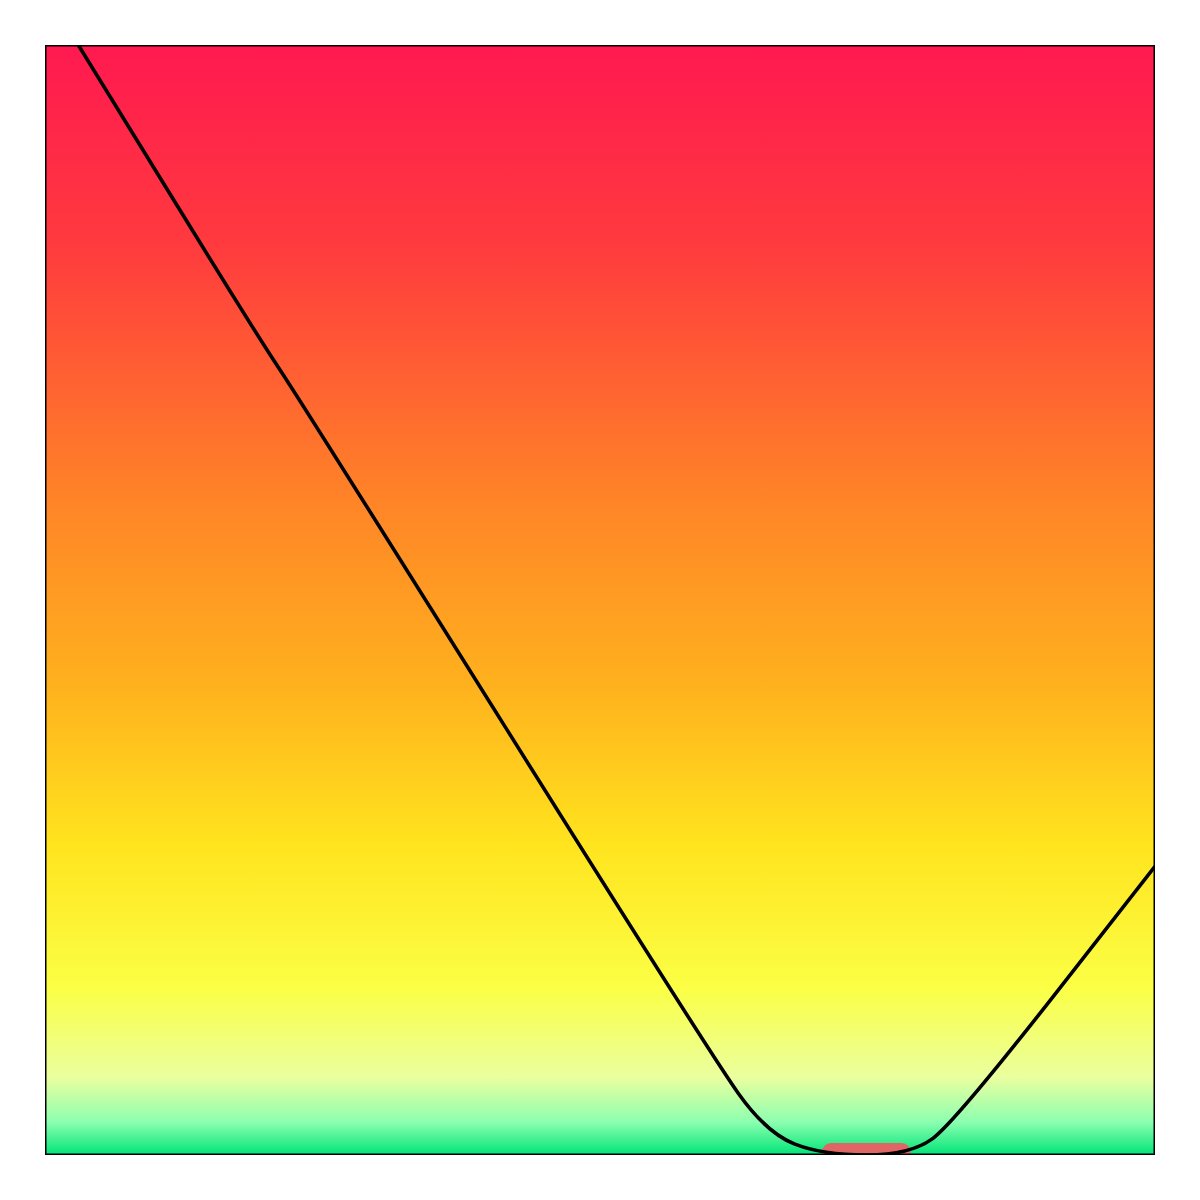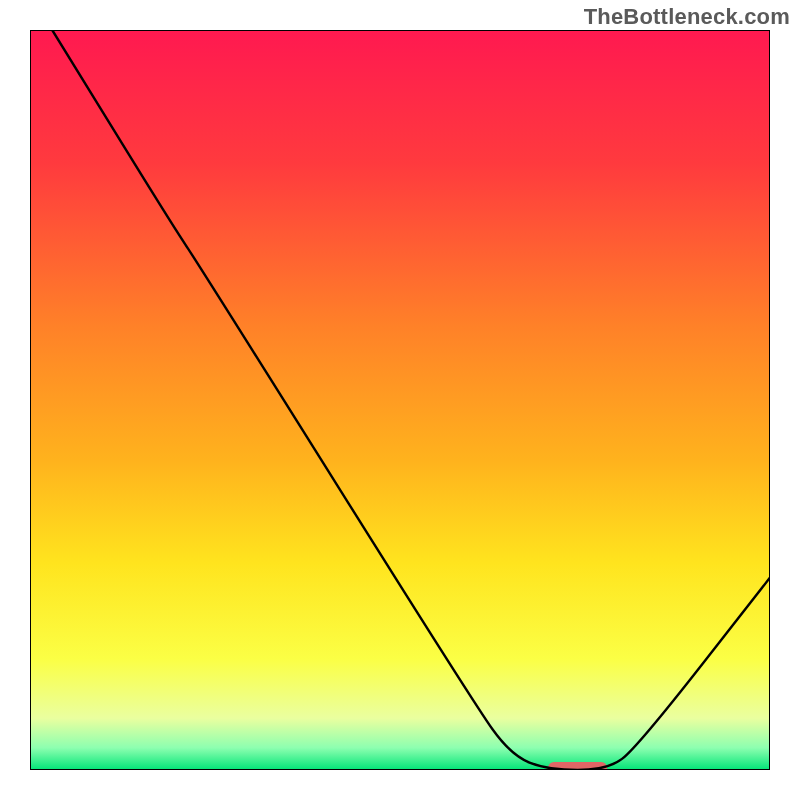--- a/index.html
+++ b/index.html
@@ -33,21 +33,20 @@
     height: 740px;
   }
   svg {
     display: block;
   }
 </style>
 </head>
 <body>
 
 <div class="container">
-  <div class="watermark">TheBottleneck.com</div>
 
   <div class="plot-wrap">
     <svg id="chart-svg" viewBox="0 0 740 740" width="740" height="740" preserveAspectRatio="none">
       <defs>
         <linearGradient id="bg-grad" x1="0" y1="0" x2="0" y2="1">
             <stop offset="0%" stop-color="#ff1950"></stop>
             <stop offset="18%" stop-color="#ff3a3e"></stop>
             <stop offset="40%" stop-color="#ff8128"></stop>
             <stop offset="58%" stop-color="#ffb21d"></stop>
             <stop offset="72%" stop-color="#ffe41e"></stop>

